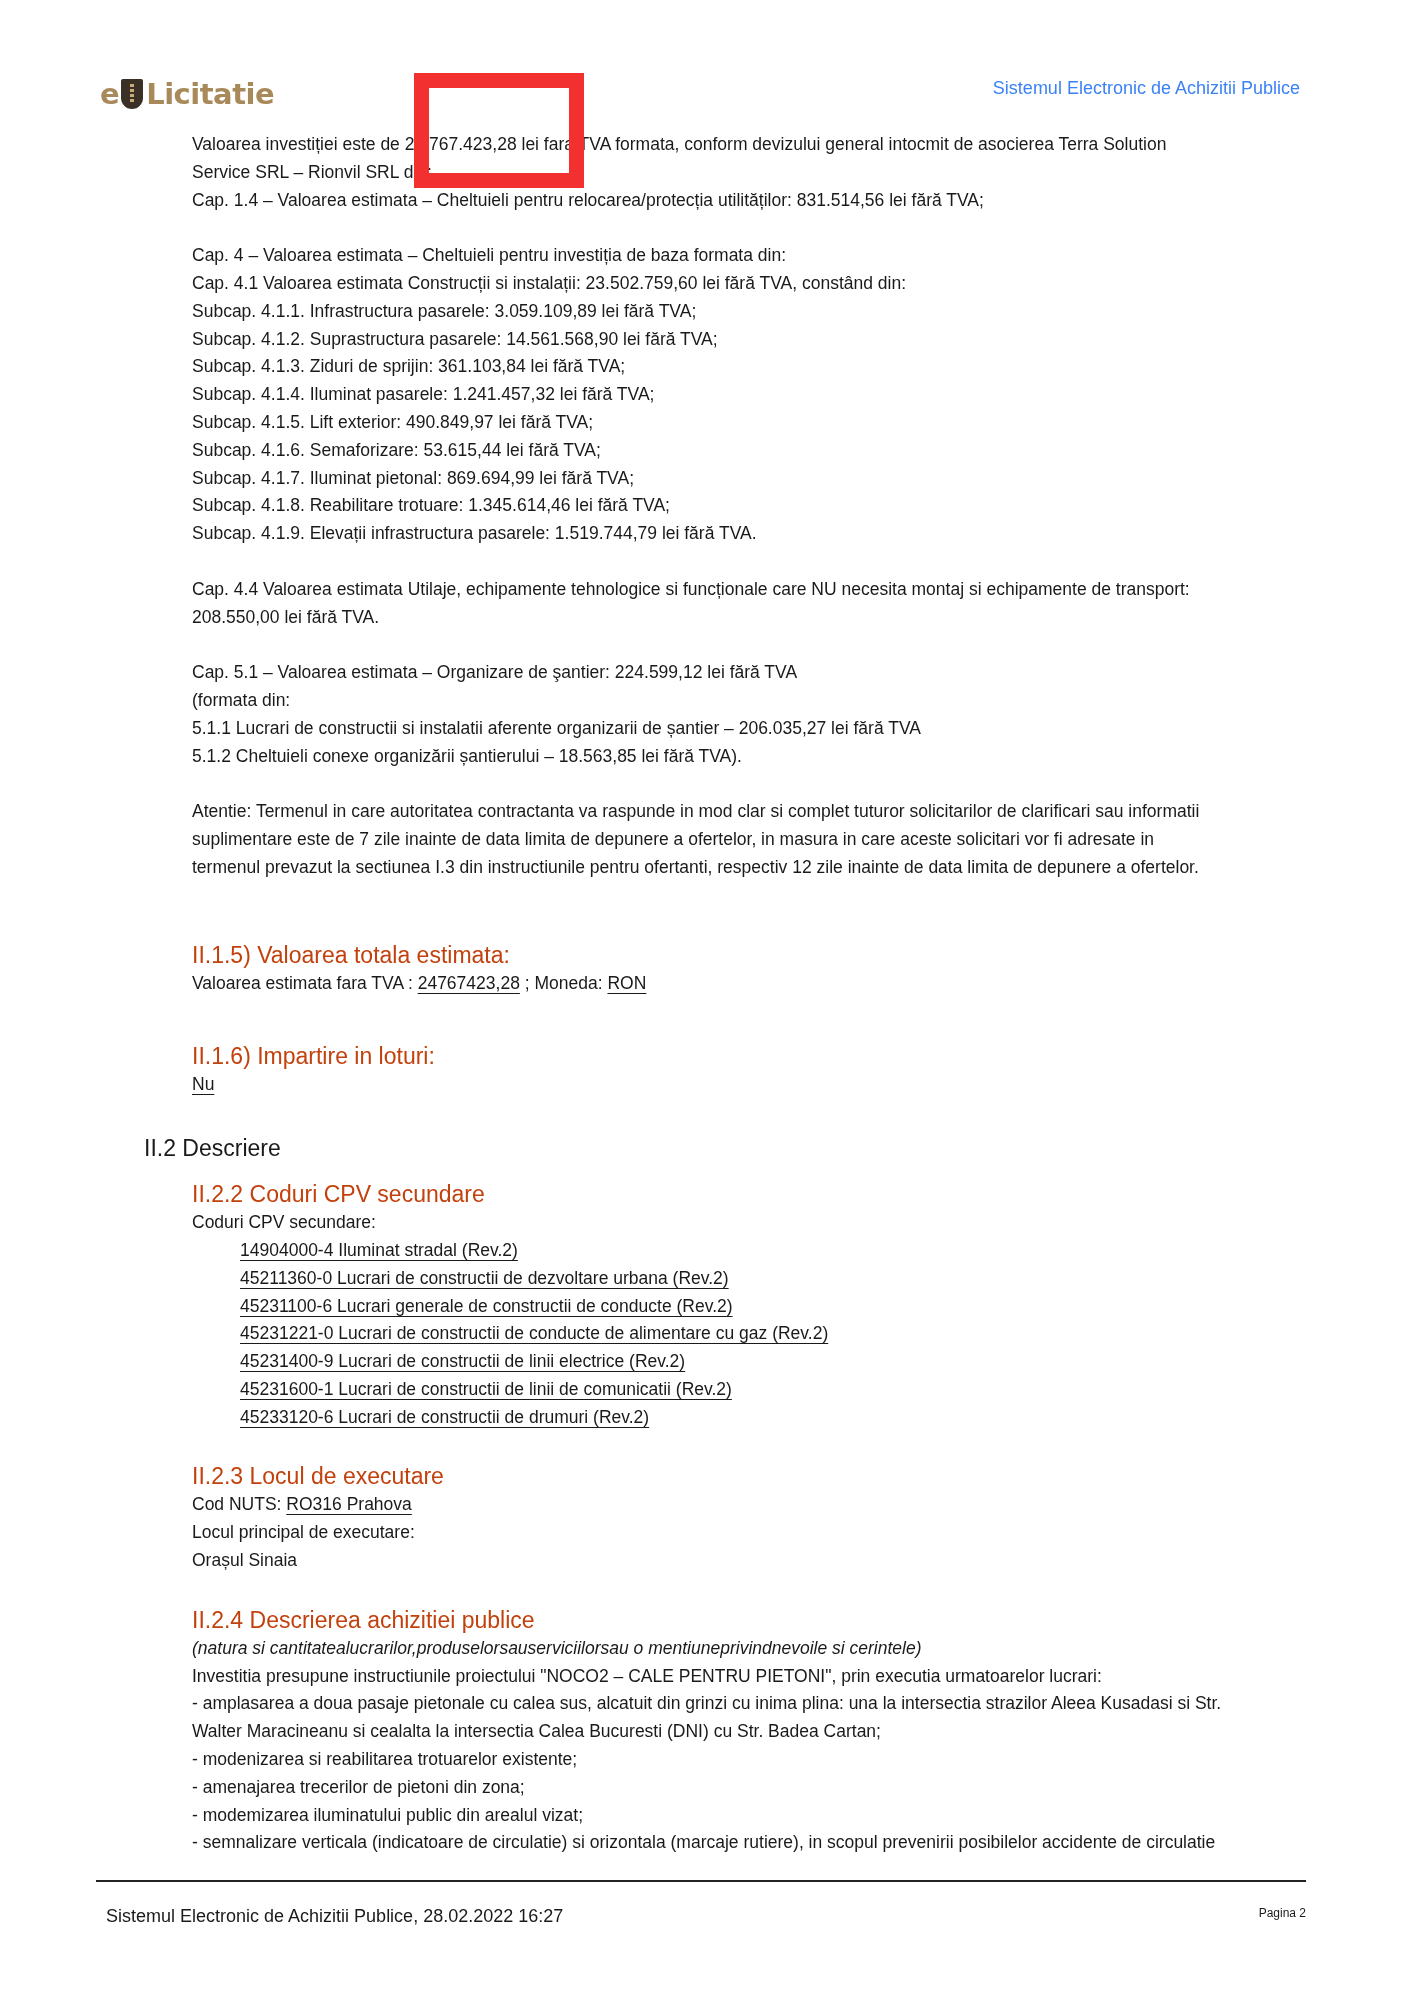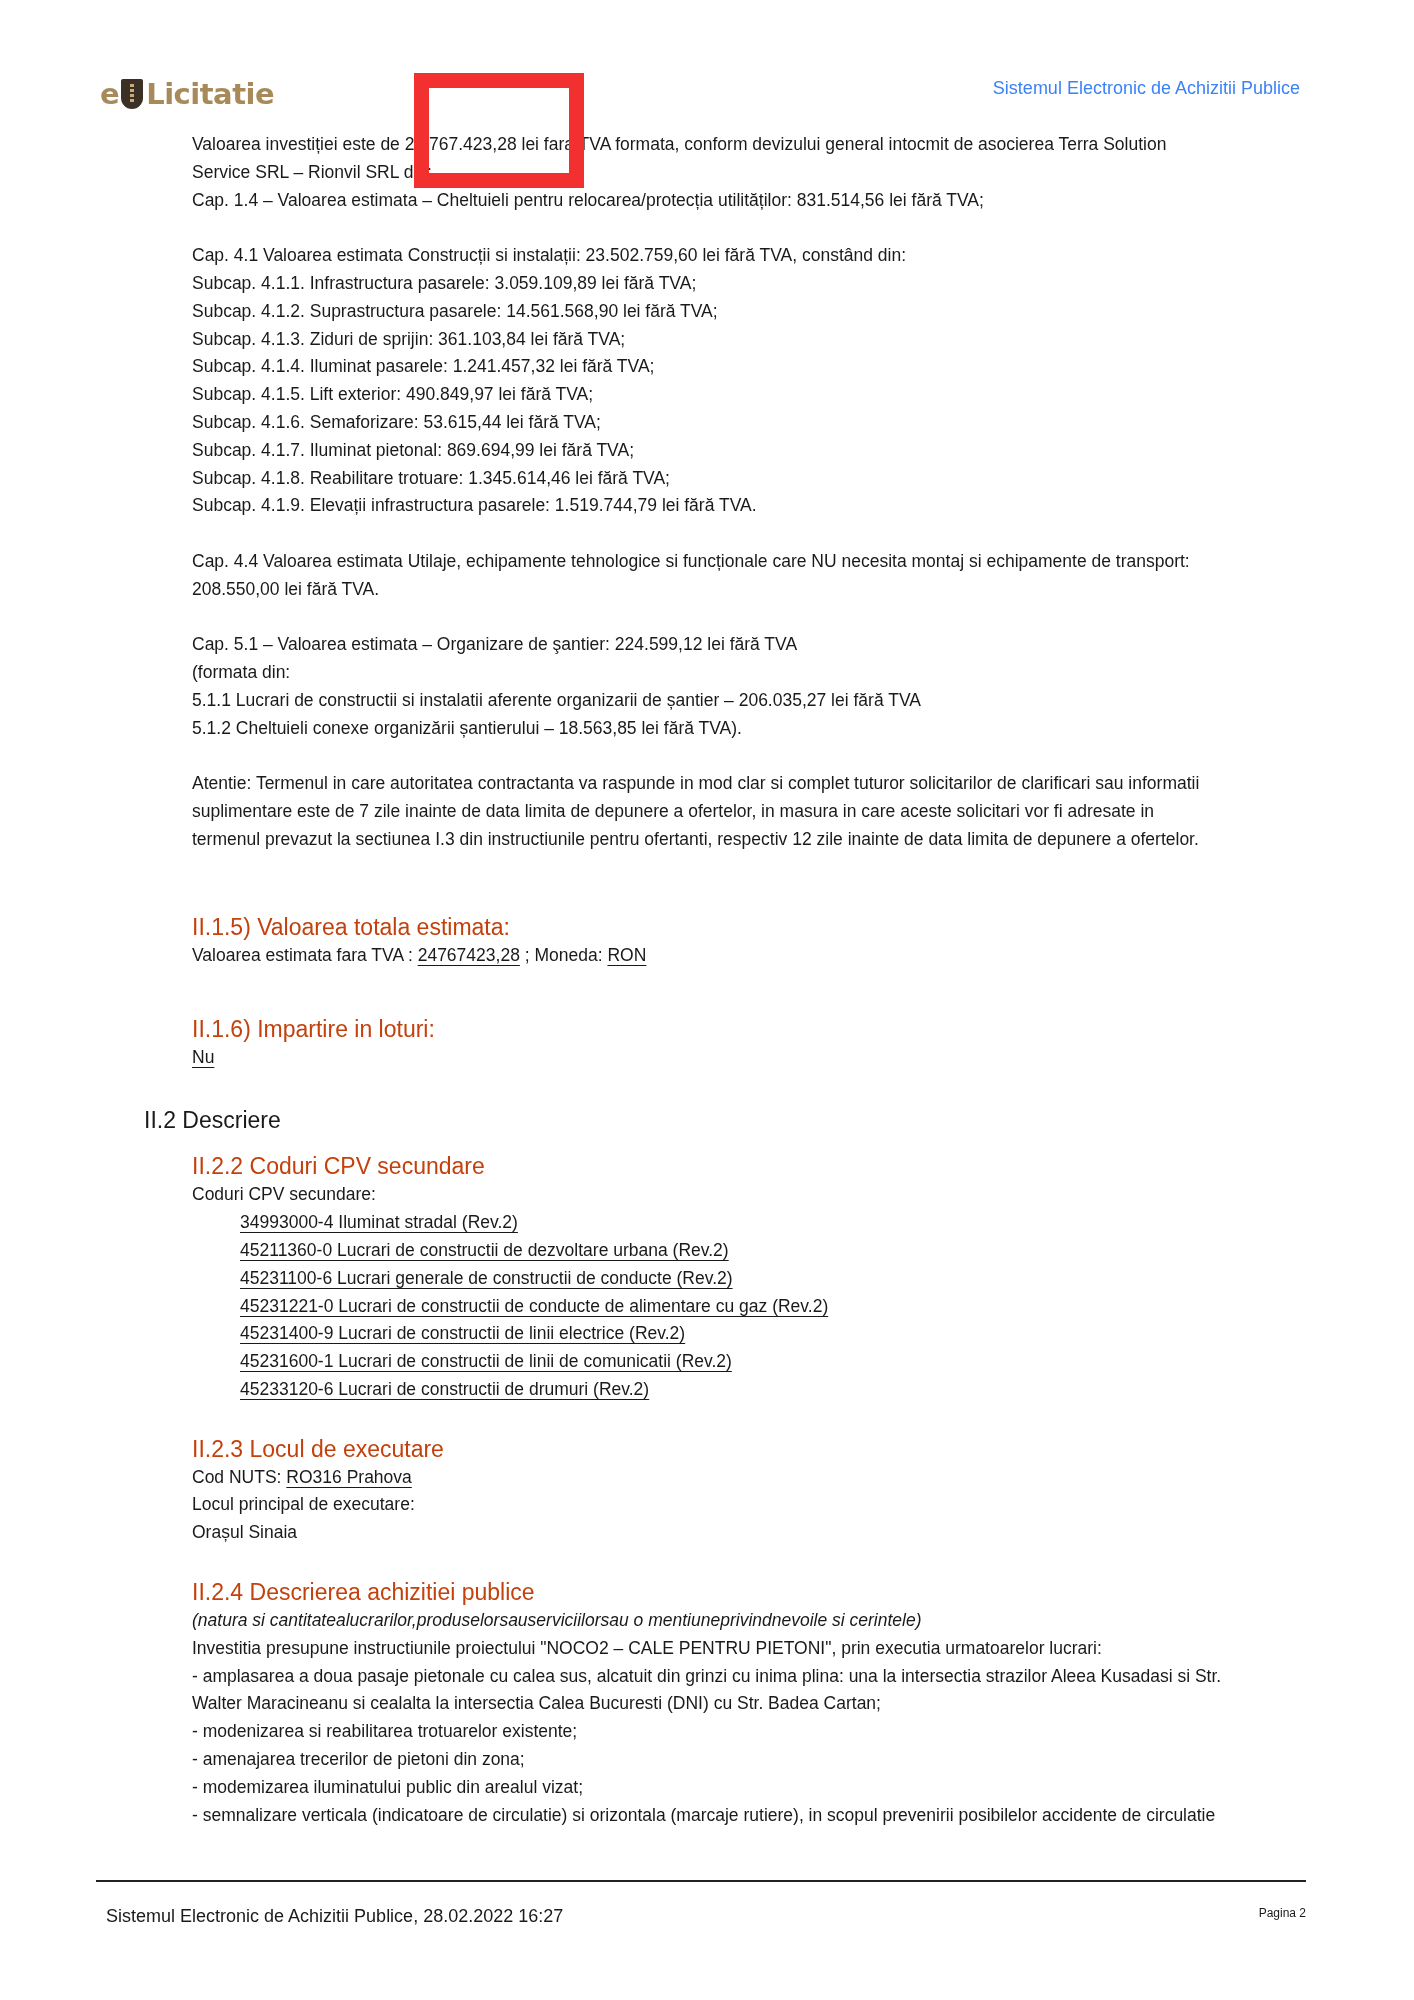--- a/index.html
+++ b/index.html
@@ -37,20 +37,21 @@
     <span class="shield"></span>
     <span>Licitatie</span>
 </div>
 <div class="header-title">Sistemul Electronic de Achizitii Publice</div>
 
 <div class="content">
   <span class="line">Valoarea investiției este de 24.767.423,28 lei fara TVA formata, conform devizului general intocmit de asocierea Terra Solution</span>
   <span class="line">Service SRL – Rionvil SRL din:</span>
   <span class="line">Cap. 1.4 – Valoarea estimata – Cheltuieli pentru relocarea/protecția utilităților: 831.514,56 lei fără TVA;</span>
   <div class="gap"></div>
+  <span class="line">Cap. 4 – Valoarea estimata – Cheltuieli pentru investiția de baza formata din:</span>
   <span class="line">Cap. 4.1 Valoarea estimata Construcții si instalații: 23.502.759,60 lei fără TVA, constând din:</span>
   <span class="line">Subcap. 4.1.1. Infrastructura pasarele: 3.059.109,89 lei fără TVA;</span>
   <span class="line">Subcap. 4.1.2. Suprastructura pasarele: 14.561.568,90 lei fără TVA;</span>
   <span class="line">Subcap. 4.1.3. Ziduri de sprijin: 361.103,84 lei fără TVA;</span>
   <span class="line">Subcap. 4.1.4. Iluminat pasarele: 1.241.457,32 lei fără TVA;</span>
   <span class="line">Subcap. 4.1.5. Lift exterior: 490.849,97 lei fără TVA;</span>
   <span class="line">Subcap. 4.1.6. Semaforizare: 53.615,44 lei fără TVA;</span>
   <span class="line">Subcap. 4.1.7. Iluminat pietonal: 869.694,99 lei fără TVA;</span>
   <span class="line">Subcap. 4.1.8. Reabilitare trotuare: 1.345.614,46 lei fără TVA;</span>
   <span class="line">Subcap. 4.1.9. Elevații infrastructura pasarele: 1.519.744,79 lei fără TVA.</span>
@@ -70,21 +71,21 @@
   <div class="h2 first">II.1.5) Valoarea totala estimata:</div>
   <span class="line"><span>Valoarea estimata fara TVA : </span><a class="ul">24767423,28</a><span> ; Moneda: </span><a class="ul">RON</a></span>
 
   <div class="h2">II.1.6) Impartire in loturi:</div>
   <span class="line"><a class="ul">Nu</a></span>
 
   <div class="sec-main">II.2 Descriere</div>
   <div class="h2 sub">II.2.2 Coduri CPV secundare</div>
   <span class="line">Coduri CPV secundare:</span>
   <div class="cpv-list">
-    <span class="line"><a class="ul">34993000-4 Iluminat stradal (Rev.2)</a></span>
+    <span class="line"><a class="ul">14904000-4 Iluminat stradal (Rev.2)</a></span>
     <span class="line"><a class="ul">45211360-0 Lucrari de constructii de dezvoltare urbana (Rev.2)</a></span>
     <span class="line"><a class="ul">45231100-6 Lucrari generale de constructii de conducte (Rev.2)</a></span>
     <span class="line"><a class="ul">45231221-0 Lucrari de constructii de conducte de alimentare cu gaz (Rev.2)</a></span>
     <span class="line"><a class="ul">45231400-9 Lucrari de constructii de linii electrice (Rev.2)</a></span>
     <span class="line"><a class="ul">45231600-1 Lucrari de constructii de linii de comunicatii (Rev.2)</a></span>
     <span class="line"><a class="ul">45233120-6 Lucrari de constructii de drumuri (Rev.2)</a></span>
   </div>
 
   <div class="h2" style="margin-top:30px">II.2.3 Locul de executare</div>
   <span class="line"><span>Cod NUTS: </span><a class="ul">RO316 Prahova</a></span>

